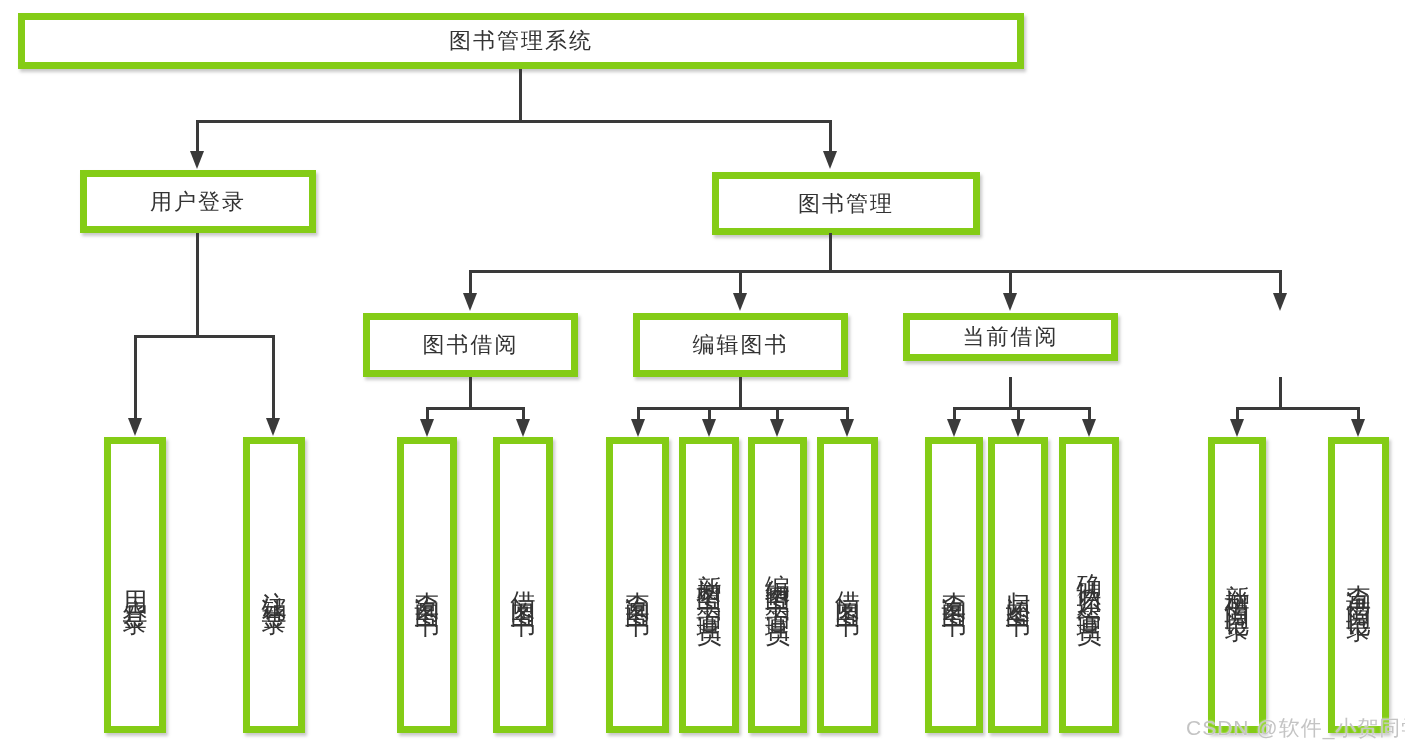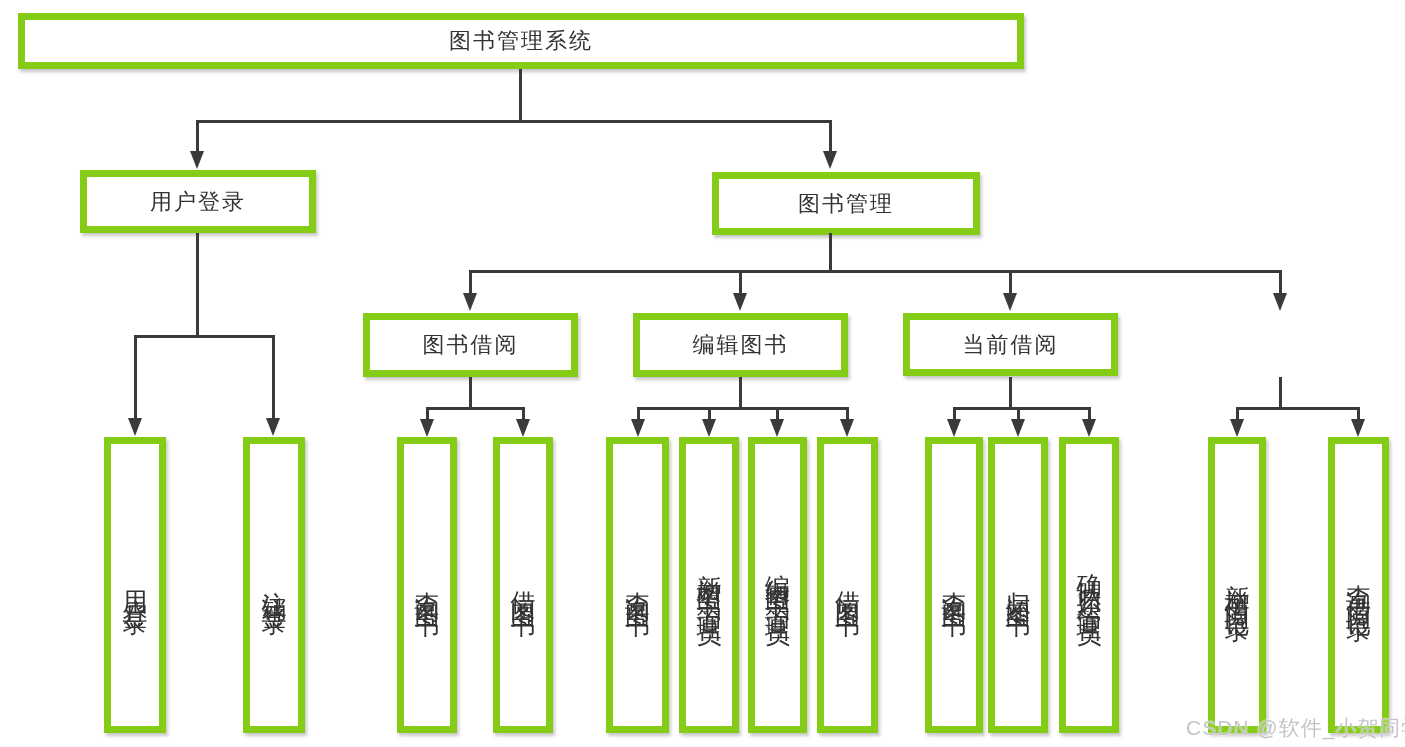--- a/index.html
+++ b/index.html
@@ -45,21 +45,21 @@
   <div class="box hbox" style="left:712px;top:172px;width:268px;height:63px">
     <span>图书管理</span>
   </div>
 
   <div class="box hbox" style="left:363px;top:313px;width:215px;height:64px">
     <span>图书借阅</span>
   </div>
   <div class="box hbox" style="left:633px;top:313px;width:215px;height:64px">
     <span>编辑图书</span>
   </div>
-  <div class="box hbox" style="left:903px;top:313px;width:215px;height:63px">
+  <div class="box hbox" style="left:903px;top:313px;width:215px;height:48px">
     <span>当前借阅</span>
   </div>
 
   <div class="box vbox" style="left:104px;width:62px">
     <span class="vtext">用户登录</span>
   </div>
   <div class="box vbox" style="left:243px;width:62px">
     <span class="vtext">注销登录</span>
   </div>
 

